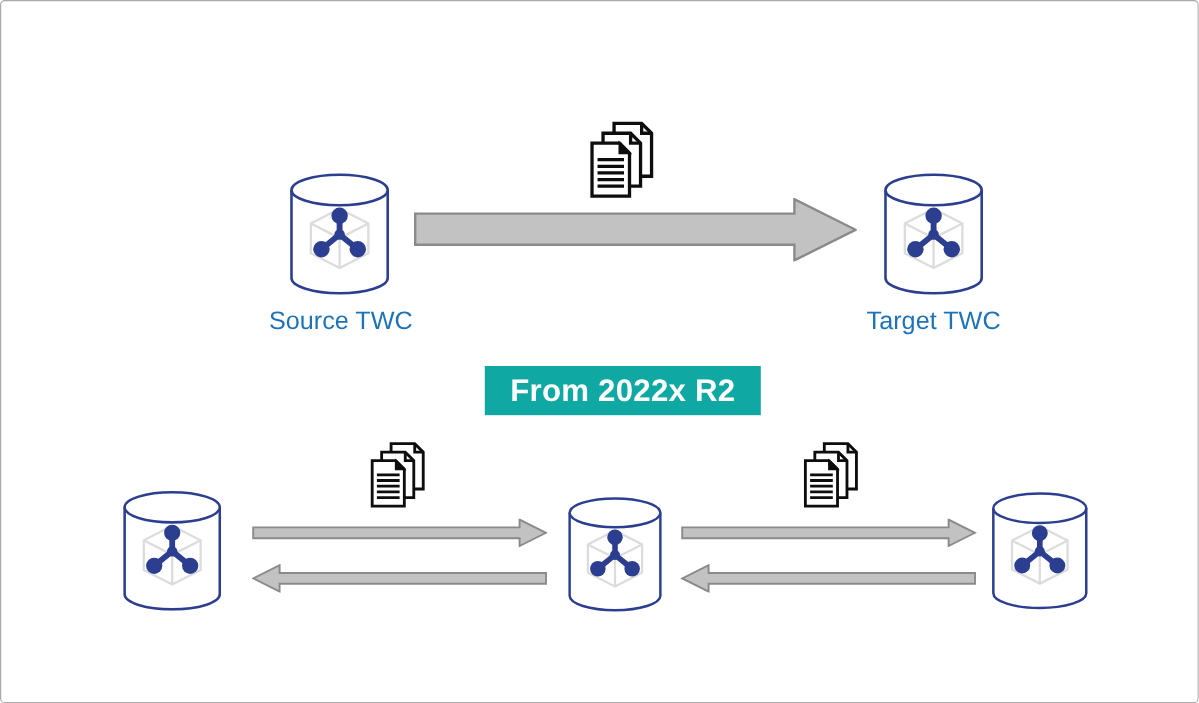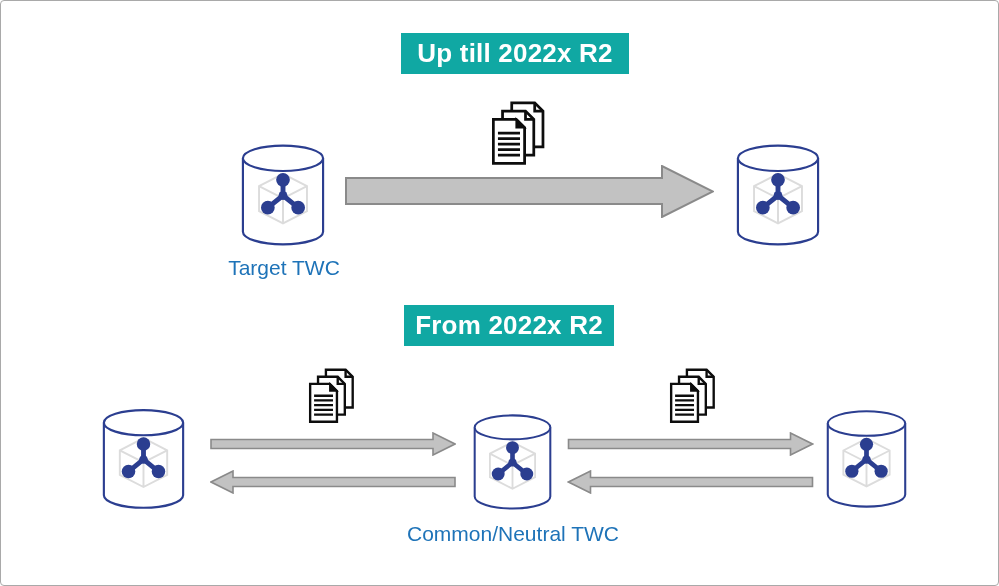--- a/index.html
+++ b/index.html
@@ -31,37 +31,34 @@
   .arrow{position:absolute;}
   .arrow svg{display:block;width:100%;height:100%;}
   .docs{position:absolute;}
   .docs svg{display:block;width:100%;height:100%;}
 </style>
 </head>
 <body>
 
 <div class="canvas">
 
-  <div class="section-title" style="left:400px;top:32px;width:228px;height:41px;">
-    <span>Up till 2022x R2</span>
-  </div>
 
   <div class="node" style="left:238px;top:142px;width:88px;height:103px;">
     <svg viewBox="0 0 90 104">
       <path d="M4 15 V90 A41 13 0 0 0 86 90 V15" fill="#ffffff" stroke="#2b3e90" stroke-width="2.2"></path>
       <path d="M45 31 L69.5 43.5 V69 L45 81.5 L20.5 69 V43.5 Z M20.5 43.5 L45 56 L69.5 43.5 M45 56 V81.5" fill="none" stroke="#dcdcdc" stroke-width="2"></path>
       <path d="M45 53 V37 M45 53 L29.5 65.5 M45 53 L60.5 65.5" stroke="#2b3e90" stroke-width="5" stroke-linecap="round" fill="none"></path>
       <circle cx="45" cy="37" r="7" fill="#2b3e90"></circle>
       <circle cx="29.5" cy="65.5" r="7" fill="#2b3e90"></circle>
       <circle cx="60.5" cy="65.5" r="7" fill="#2b3e90"></circle>
       <circle cx="45" cy="53" r="4.5" fill="#2b3e90"></circle>
       <ellipse cx="45" cy="15" rx="41" ry="13" fill="#ffffff" stroke="#2b3e90" stroke-width="2.2"></ellipse>
     </svg>
   </div>
-  <div class="node-label" style="left:283px;top:255px;">Target TWC</div>
+  <div class="node-label" style="left:283px;top:255px;">Source TWC</div>
 
   <div class="docs" style="left:487px;top:99px;width:64px;height:68px;">
     <svg viewBox="0 0 66 74">
       <path d="M24 3 L49 3 L58 12 L58 51 L24 51 Z" fill="#ffffff" stroke="#0d0d0d" stroke-width="3"></path>
       <path d="M49 3 L49 12 L58 12" fill="none" stroke="#0d0d0d" stroke-width="3"></path>
       <path d="M14 12 L39 12 L48 21 L48 60 L14 60 Z" fill="#ffffff" stroke="#0d0d0d" stroke-width="3"></path>
       <path d="M39 12 L39 21 L48 21" fill="none" stroke="#0d0d0d" stroke-width="3"></path>
       <path d="M4 21 L29 21 L38 30 L38 69 L4 69 Z" fill="#ffffff" stroke="#0d0d0d" stroke-width="3"></path>
       <path d="M29 21 L38 30 L29 30 Z" fill="#0d0d0d" stroke="#0d0d0d" stroke-width="2"></path>
       <path d="M9 36 H33 M9 42 H33 M9 48 H33 M9 54 H33 M9 60 H33" stroke="#0d0d0d" stroke-width="3"></path>
@@ -79,22 +76,23 @@
       <path d="M4 15 V90 A41 13 0 0 0 86 90 V15" fill="#ffffff" stroke="#2b3e90" stroke-width="2.2"></path>
       <path d="M45 31 L69.5 43.5 V69 L45 81.5 L20.5 69 V43.5 Z M20.5 43.5 L45 56 L69.5 43.5 M45 56 V81.5" fill="none" stroke="#dcdcdc" stroke-width="2"></path>
       <path d="M45 53 V37 M45 53 L29.5 65.5 M45 53 L60.5 65.5" stroke="#2b3e90" stroke-width="5" stroke-linecap="round" fill="none"></path>
       <circle cx="45" cy="37" r="7" fill="#2b3e90"></circle>
       <circle cx="29.5" cy="65.5" r="7" fill="#2b3e90"></circle>
       <circle cx="60.5" cy="65.5" r="7" fill="#2b3e90"></circle>
       <circle cx="45" cy="53" r="4.5" fill="#2b3e90"></circle>
       <ellipse cx="45" cy="15" rx="41" ry="13" fill="#ffffff" stroke="#2b3e90" stroke-width="2.2"></ellipse>
     </svg>
   </div>
+  <div class="node-label" style="left:777px;top:255px;">Target TWC</div>
 
-  <div class="section-title" style="left:403px;top:304px;width:210px;height:41px;">
+  <div class="section-title" style="left:403px;top:304px;width:230px;height:41px;">
     <span>From 2022x R2</span>
   </div>
 
   <div class="node" style="left:99px;top:407px;width:87px;height:101px;">
     <svg viewBox="0 0 90 104">
       <path d="M4 15 V90 A41 13 0 0 0 86 90 V15" fill="#ffffff" stroke="#2b3e90" stroke-width="2.2"></path>
       <path d="M45 31 L69.5 43.5 V69 L45 81.5 L20.5 69 V43.5 Z M20.5 43.5 L45 56 L69.5 43.5 M45 56 V81.5" fill="none" stroke="#dcdcdc" stroke-width="2"></path>
       <path d="M45 53 V37 M45 53 L29.5 65.5 M45 53 L60.5 65.5" stroke="#2b3e90" stroke-width="5" stroke-linecap="round" fill="none"></path>
       <circle cx="45" cy="37" r="7" fill="#2b3e90"></circle>
       <circle cx="29.5" cy="65.5" r="7" fill="#2b3e90"></circle>
@@ -132,21 +130,20 @@
       <path d="M4 15 V90 A41 13 0 0 0 86 90 V15" fill="#ffffff" stroke="#2b3e90" stroke-width="2.2"></path>
       <path d="M45 31 L69.5 43.5 V69 L45 81.5 L20.5 69 V43.5 Z M20.5 43.5 L45 56 L69.5 43.5 M45 56 V81.5" fill="none" stroke="#dcdcdc" stroke-width="2"></path>
       <path d="M45 53 V37 M45 53 L29.5 65.5 M45 53 L60.5 65.5" stroke="#2b3e90" stroke-width="5" stroke-linecap="round" fill="none"></path>
       <circle cx="45" cy="37" r="7" fill="#2b3e90"></circle>
       <circle cx="29.5" cy="65.5" r="7" fill="#2b3e90"></circle>
       <circle cx="60.5" cy="65.5" r="7" fill="#2b3e90"></circle>
       <circle cx="45" cy="53" r="4.5" fill="#2b3e90"></circle>
       <ellipse cx="45" cy="15" rx="41" ry="13" fill="#ffffff" stroke="#2b3e90" stroke-width="2.2"></ellipse>
     </svg>
   </div>
-  <div class="node-label" style="left:512px;top:521px;">Common/Neutral TWC</div>
 
   <div class="docs" style="left:667px;top:365px;width:52px;height:61px;">
     <svg viewBox="0 0 66 74">
       <path d="M24 3 L49 3 L58 12 L58 51 L24 51 Z" fill="#ffffff" stroke="#0d0d0d" stroke-width="3"></path>
       <path d="M49 3 L49 12 L58 12" fill="none" stroke="#0d0d0d" stroke-width="3"></path>
       <path d="M14 12 L39 12 L48 21 L48 60 L14 60 Z" fill="#ffffff" stroke="#0d0d0d" stroke-width="3"></path>
       <path d="M39 12 L39 21 L48 21" fill="none" stroke="#0d0d0d" stroke-width="3"></path>
       <path d="M4 21 L29 21 L38 30 L38 69 L4 69 Z" fill="#ffffff" stroke="#0d0d0d" stroke-width="3"></path>
       <path d="M29 21 L38 30 L29 30 Z" fill="#0d0d0d" stroke="#0d0d0d" stroke-width="2"></path>
       <path d="M9 36 H33 M9 42 H33 M9 48 H33 M9 54 H33 M9 60 H33" stroke="#0d0d0d" stroke-width="3"></path>

